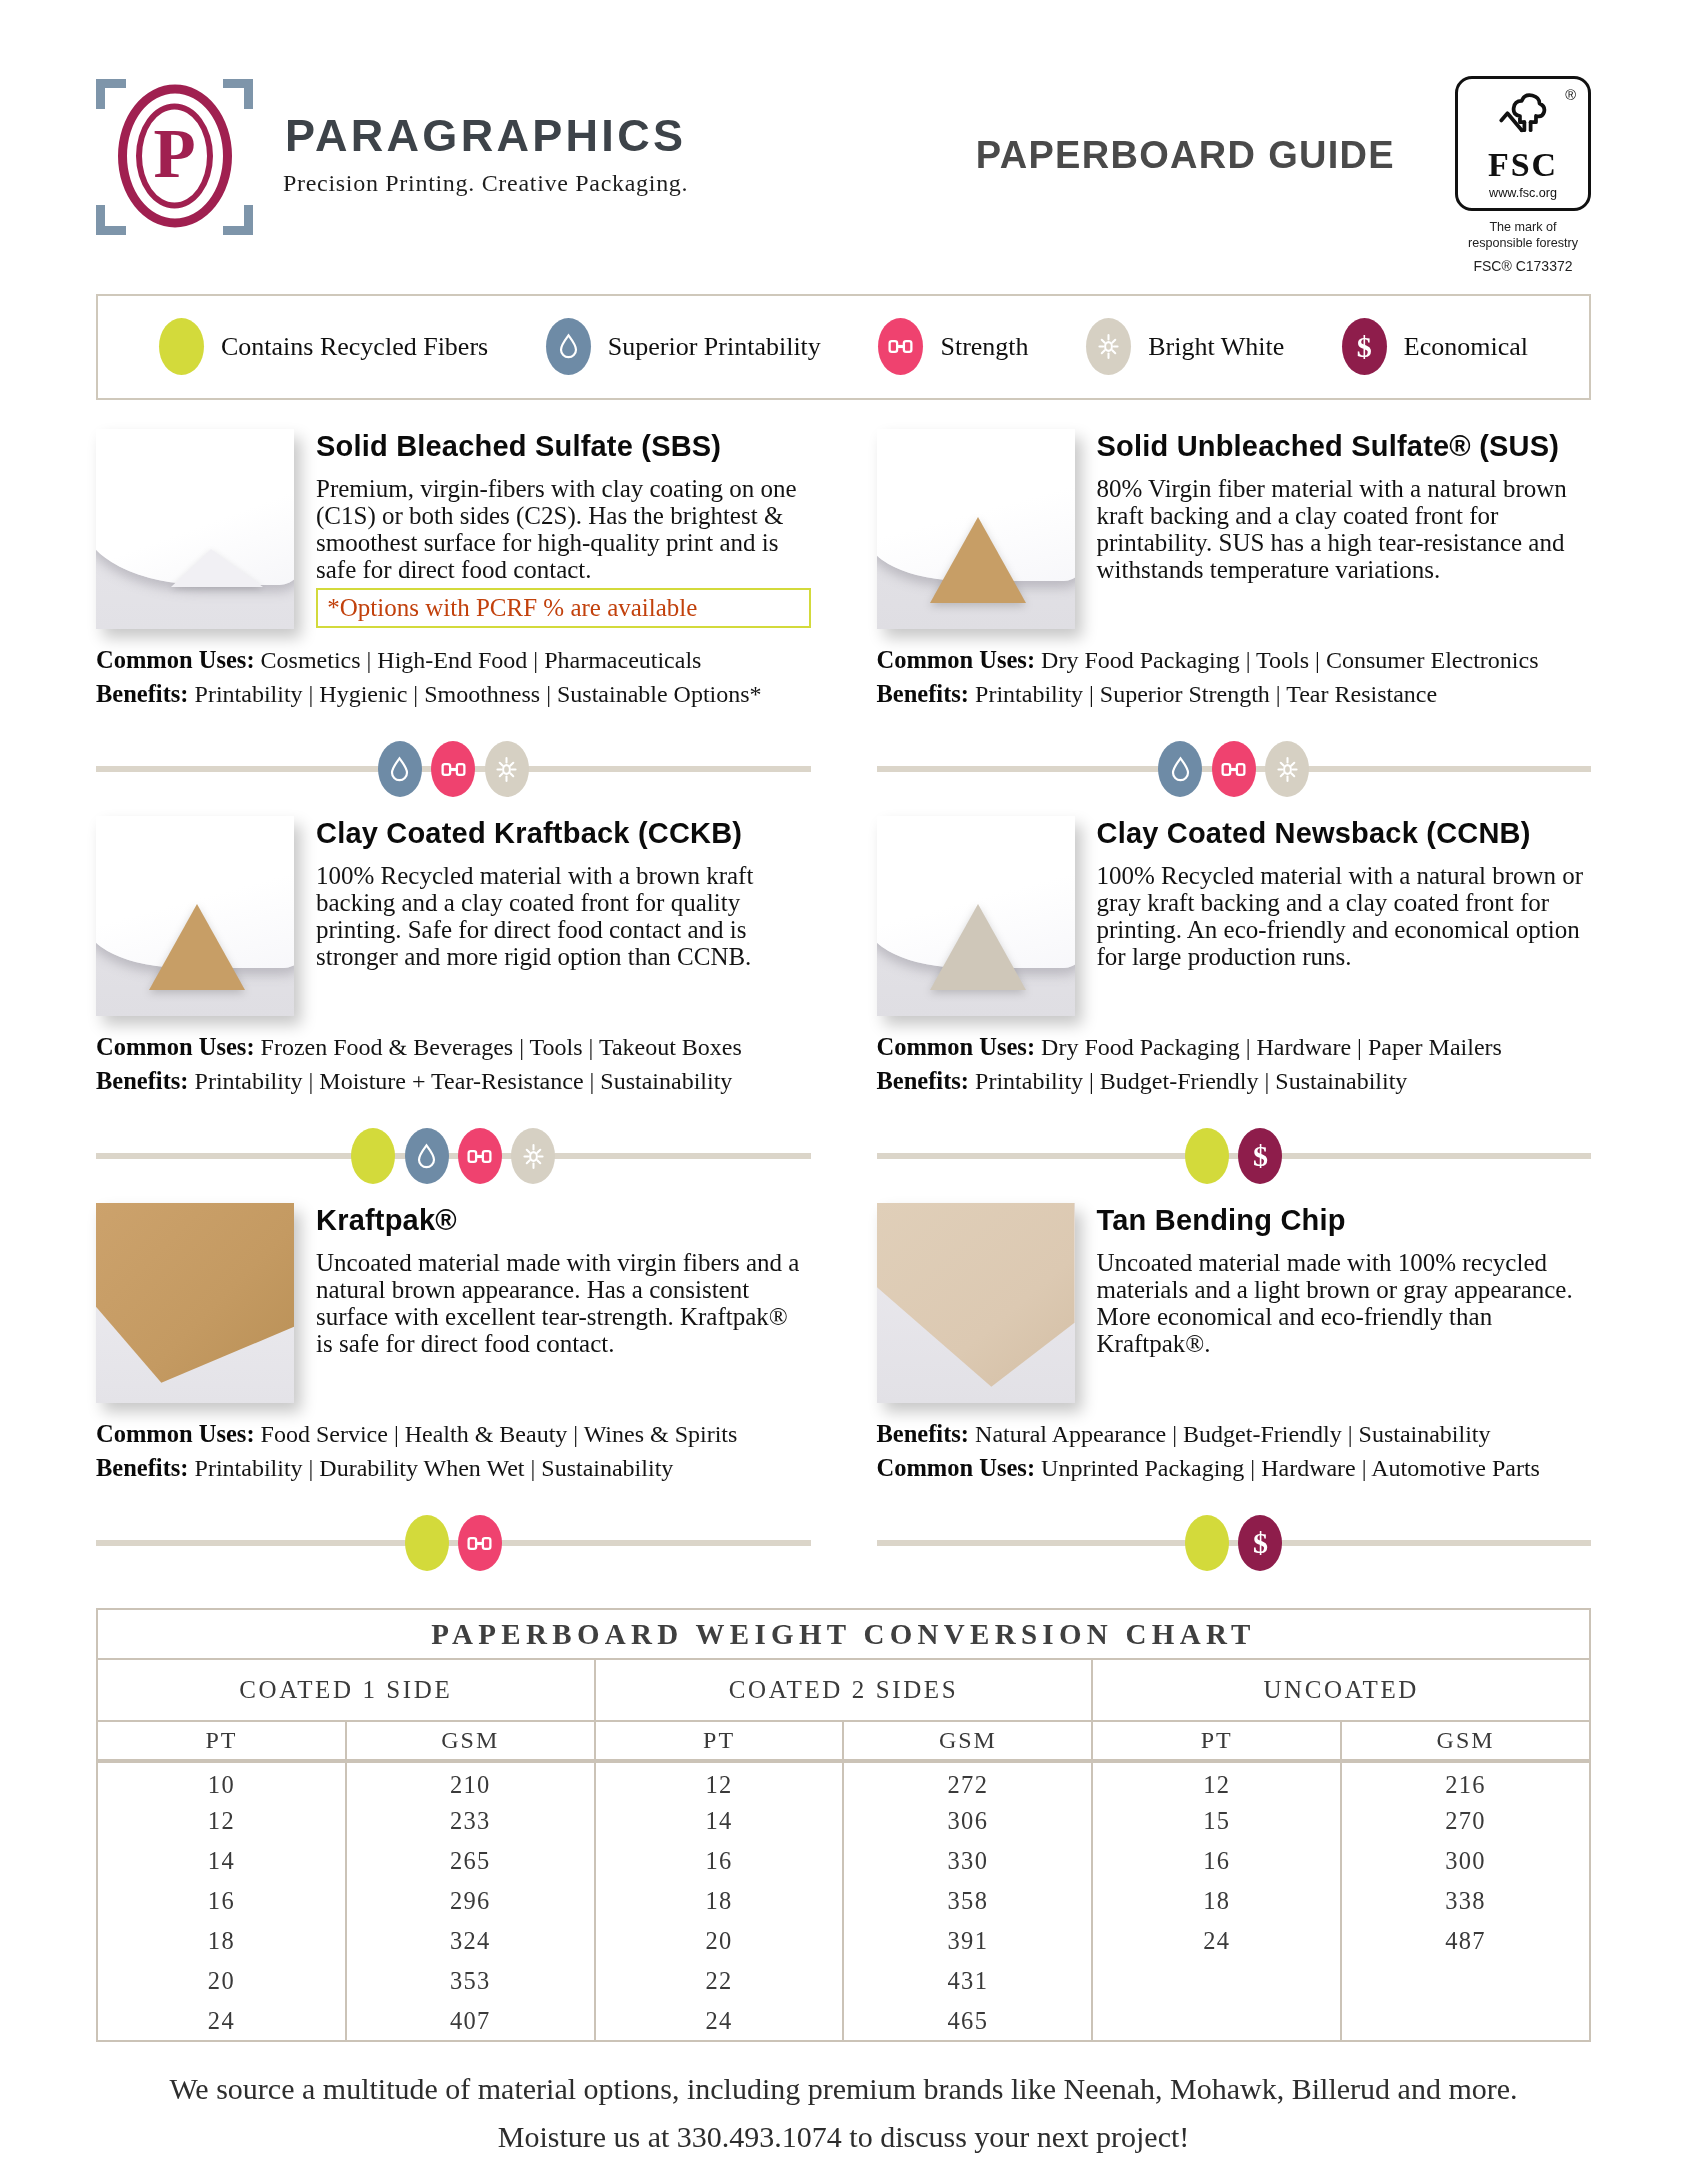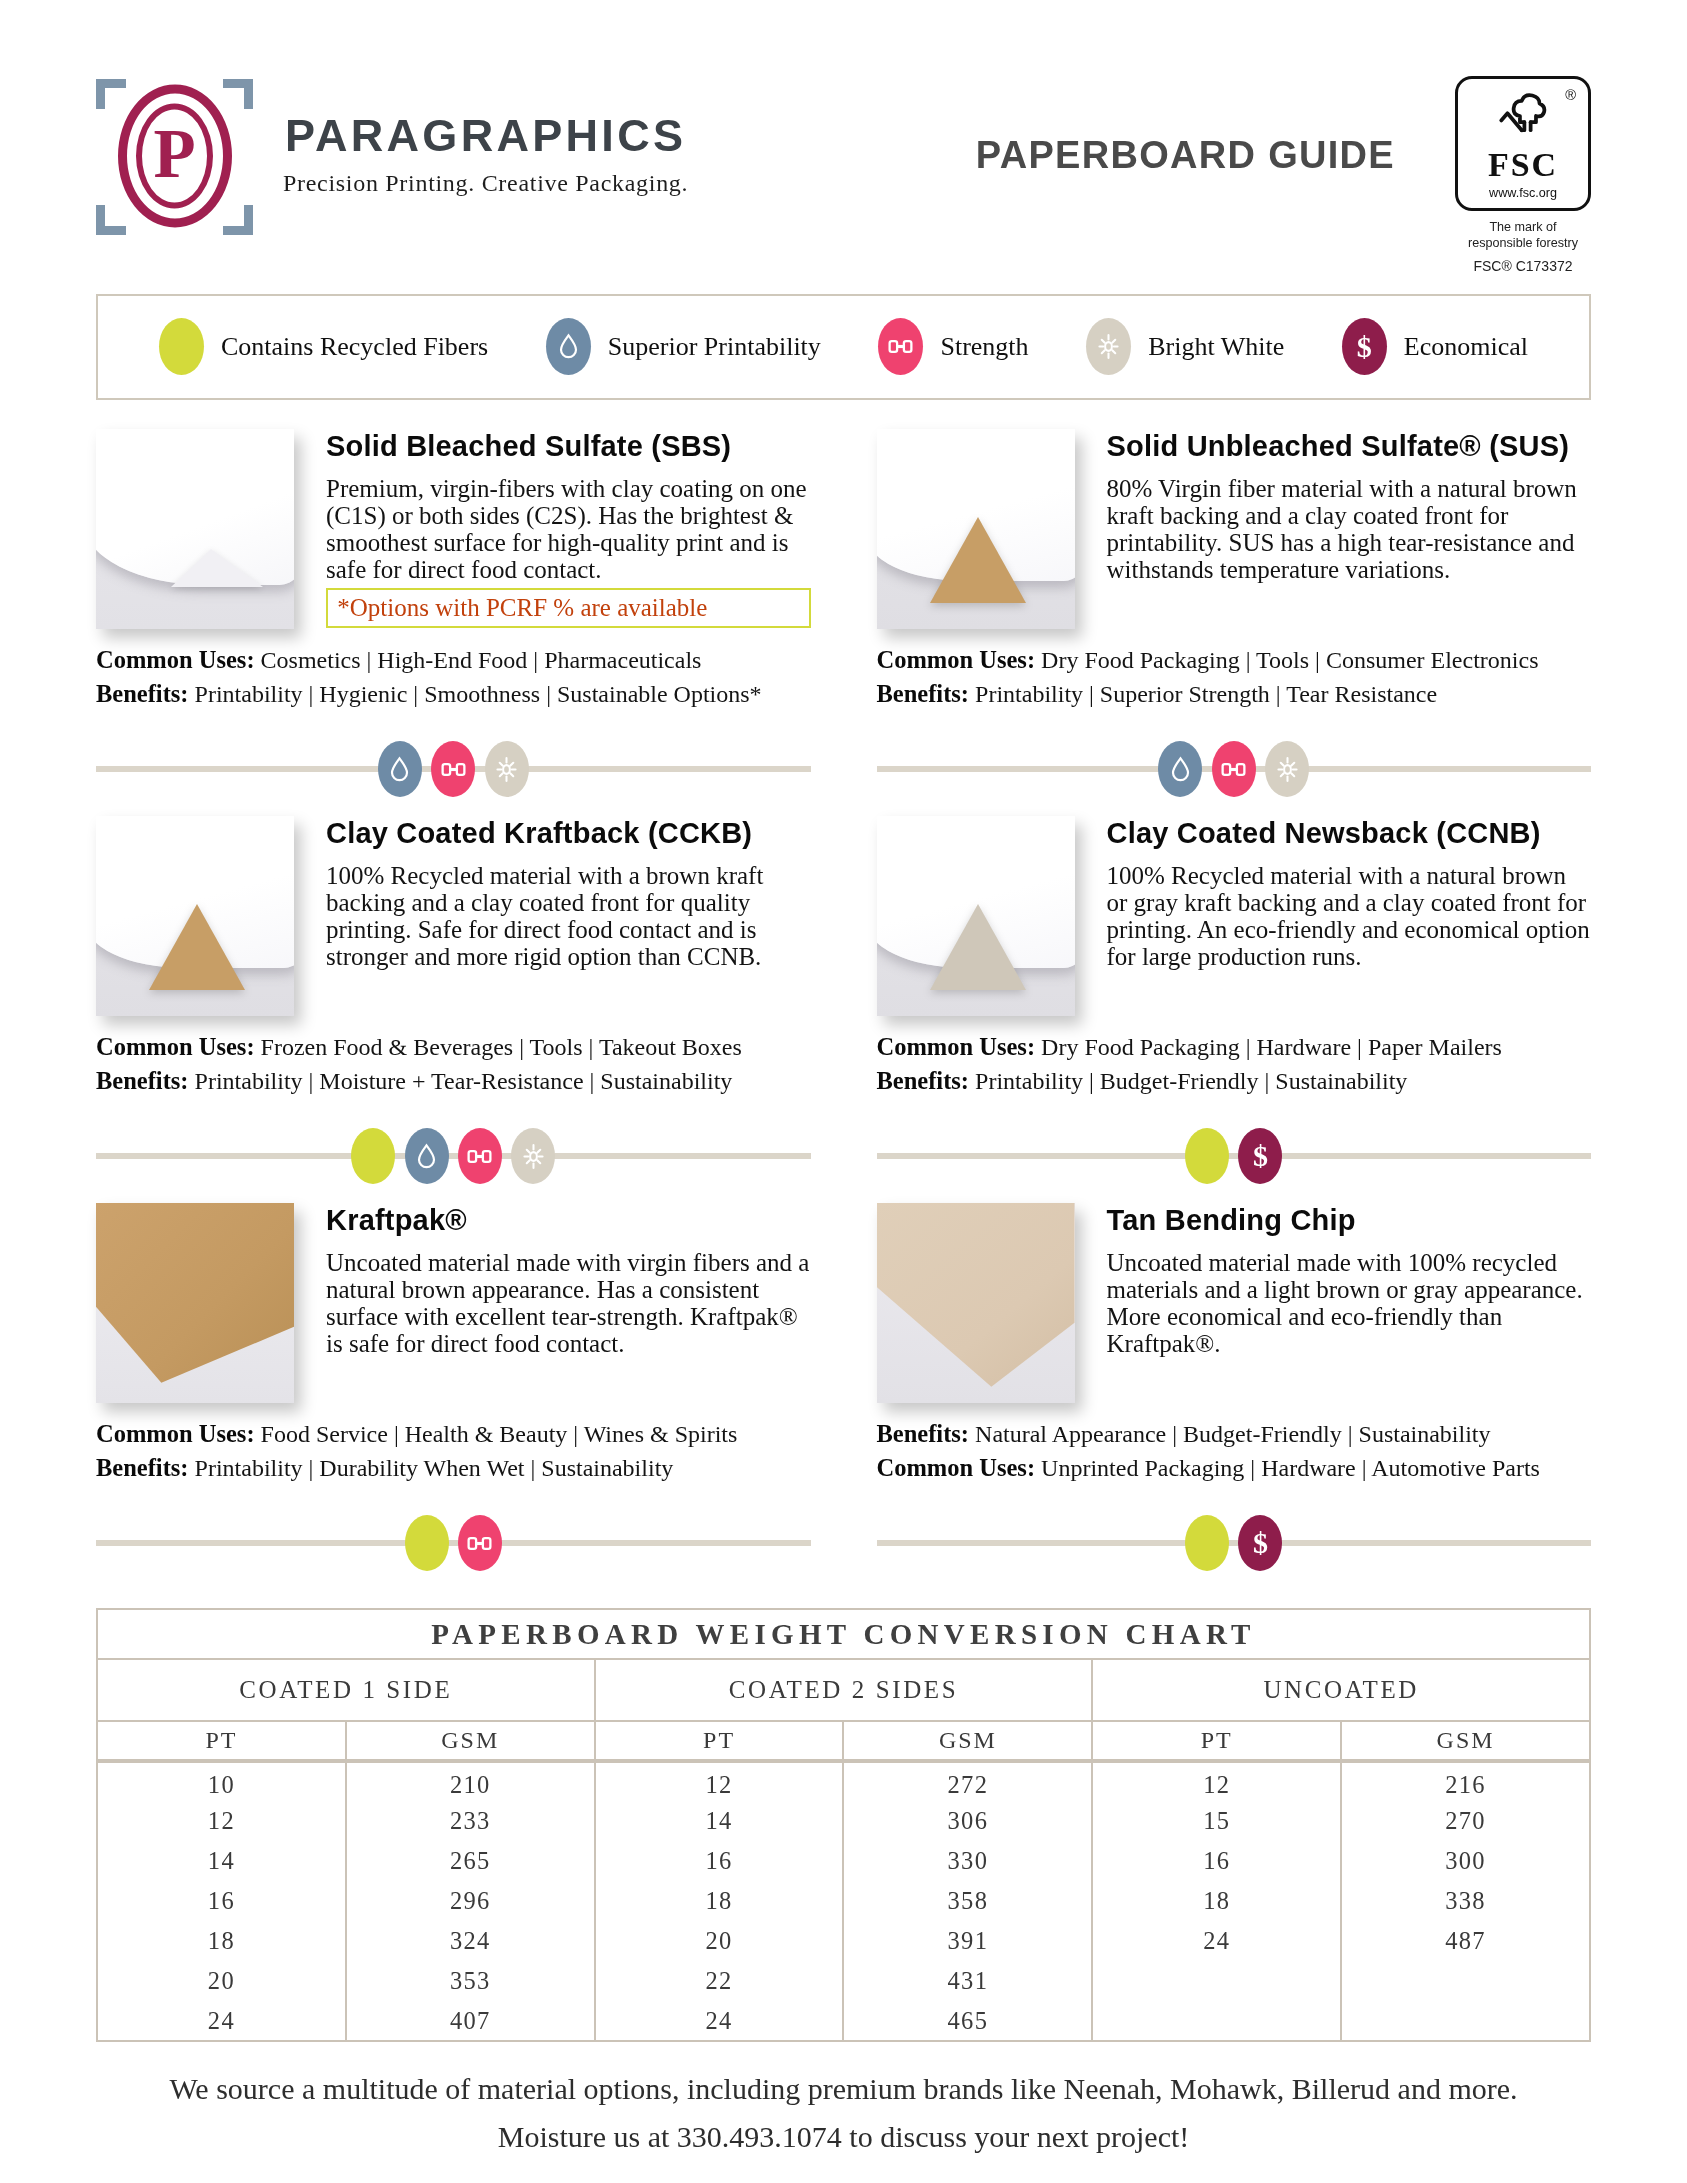--- a/index.html
+++ b/index.html
@@ -60,21 +60,21 @@
   .c-bright      { background:#d6d0c3; }
   .c-economical  { background:#8e1d4b; }
   .legend-label { font-size:26px; color:#101010; margin-left:17px; white-space:nowrap; }
 
   
   .grid { display:grid; grid-template-columns:1fr 1fr; column-gap:66px; margin-top:29px; }
   .card { height:387px; display:flex; flex-direction:column; }
   .card-top { display:flex; }
   .swatch { width:198px; height:200px; flex-shrink:0; position:relative; overflow:hidden;
             box-shadow:6.6px 9.3px 14.6px rgba(0,0,0,0.22); }
-  .card-text { margin-left:32px; margin-top:1.3px; flex:1; }
+  .card-text { margin-left:22px; margin-top:1.3px; flex:1; }
   .p-title { font-family:"Liberation Sans", sans-serif; font-weight:bold; font-size:29px; color:#0b0b0b; letter-spacing:0.2px; }
   .p-desc { font-size:25px; line-height:27px; color:#131313; margin-top:12px; }
   .p-note { font-size:25px; color:#c2410c; border:2.6px solid #d3da3b; padding:4px 9.3px; margin-top:5.3px; display:block; }
   .uses-line { font-size:24px; color:#141414; margin-top:17px; }
   .uses-line + .uses-line { margin-top:6.6px; }
   .uses-line b { font-size:24.5px; color:#0a0a0a; }
   .divider { position:relative; margin-top:auto; margin-bottom:14.6px; height:64px;
              display:flex; align-items:center; justify-content:center; }
   .divider-line { position:absolute; left:0; right:0; top:50%; margin-top:-3.3px; height:6.6px; background:#dbd5c9; }
   .divider .chips { position:relative; display:flex; gap:9.3px; }

